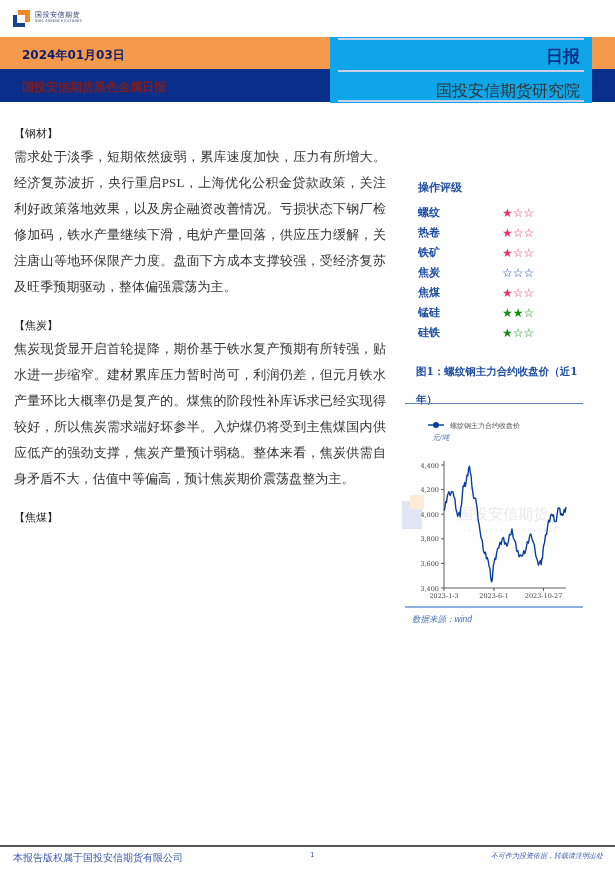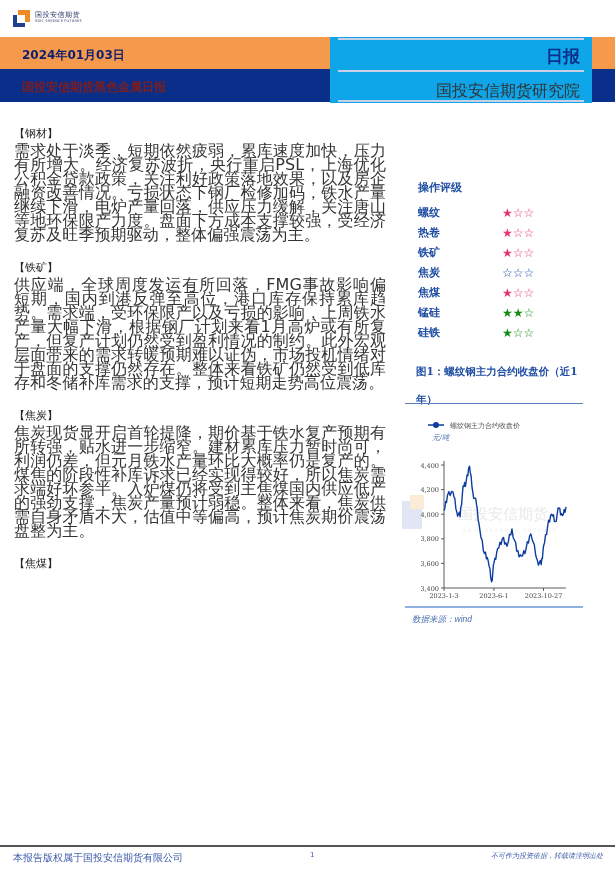--- a/index.html
+++ b/index.html
@@ -27,21 +27,21 @@
   .title-box .l1 { top:1px; }
   .title-box .l2 { top:33px; }
   .title-box .l3 { top:63px; }
   .daily { position:absolute; right:12px; top:8px; font-size:17px; font-weight:bold; color:#0a2f8a; }
   .inst { position:absolute; right:12px; top:44px; font-size:16px; color:#333; }
 
   
   .col-left { position:absolute; left:14px; top:124px; width:372px; }
   .section { margin-bottom:16px; }
   .section-title { font-size:11px; color:#222; line-height:20px; }
-  .section-body { font-size:16px; color:#333; line-height:14px; text-align:justify; letter-spacing:0.1px; }
+  .section-body { font-size:13px; color:#333; line-height:26px; text-align:justify; letter-spacing:0.1px;font-family:Liberation Serif, serif; }
 
   
   .ratings { position:absolute; left:418px; top:180px; width:180px; }
   .ratings-title { font-family:"DejaVu Serif",serif; font-size:11px; font-weight:bold; color:#1f4ea3; height:20px; }
   .rating-row { display:flex; height:20px; align-items:flex-end; }
   .rating-name { width:84px; font-family:"DejaVu Serif",serif; font-size:11px; font-weight:bold; color:#1f4ea3; }
   .stars { font-size:12px; letter-spacing:0px; }
 
   
   .fig-title { position:absolute; left:416px; top:357px; width:180px; font-family:"DejaVu Serif",serif; font-size:10.5px; font-weight:bold; color:#1f4ea3; line-height:28px; }
@@ -81,24 +81,20 @@
     <div class="line l2"></div>
     <div class="line l3"></div>
   <div class="daily">日报</div>
   <div class="inst">国投安信期货研究院</div>
 </div>
 
 <div class="col-left">
   <div class="section">
     <div class="section-title">【钢材】</div>
     <div class="section-body">需求处于淡季，短期依然疲弱，累库速度加快，压力有所增大。经济复苏波折，央行重启PSL，上海优化公积金贷款政策，关注利好政策落地效果，以及房企融资改善情况。亏损状态下钢厂检修加码，铁水产量继续下滑，电炉产量回落，供应压力缓解，关注唐山等地环保限产力度。盘面下方成本支撑较强，受经济复苏及旺季预期驱动，整体偏强震荡为主。</div>
-  </div>
-  <div class="section">
-    <div class="section-title">【铁矿】</div>
-    <div class="section-body">供应端，全球周度发运有所回落，FMG事故影响偏短期，国内到港反弹至高位，港口库存保持累库趋势。需求端，受环保限产以及亏损的影响，上周铁水产量大幅下滑，根据钢厂计划来看1月高炉或有所复产，但复产计划仍然受到盈利情况的制约。此外宏观层面带来的需求转暖预期难以证伪，市场投机情绪对于盘面的支撑仍然存在。整体来看铁矿仍然受到低库存和冬储补库需求的支撑，预计短期走势高位震荡。</div>
   </div>
   <div class="section">
     <div class="section-title">【焦炭】</div>
     <div class="section-body">焦炭现货显开启首轮提降，期价基于铁水复产预期有所转强，贴水进一步缩窄。建材累库压力暂时尚可，利润仍差，但元月铁水产量环比大概率仍是复产的。煤焦的阶段性补库诉求已经实现得较好，所以焦炭需求端好坏参半。入炉煤仍将受到主焦煤国内供应低产的强劲支撑，焦炭产量预计弱稳。整体来看，焦炭供需自身矛盾不大，估值中等偏高，预计焦炭期价震荡盘整为主。</div>
   </div>
   <div class="section">
     <div class="section-title">【焦煤】</div>
   </div>
 </div>
 

